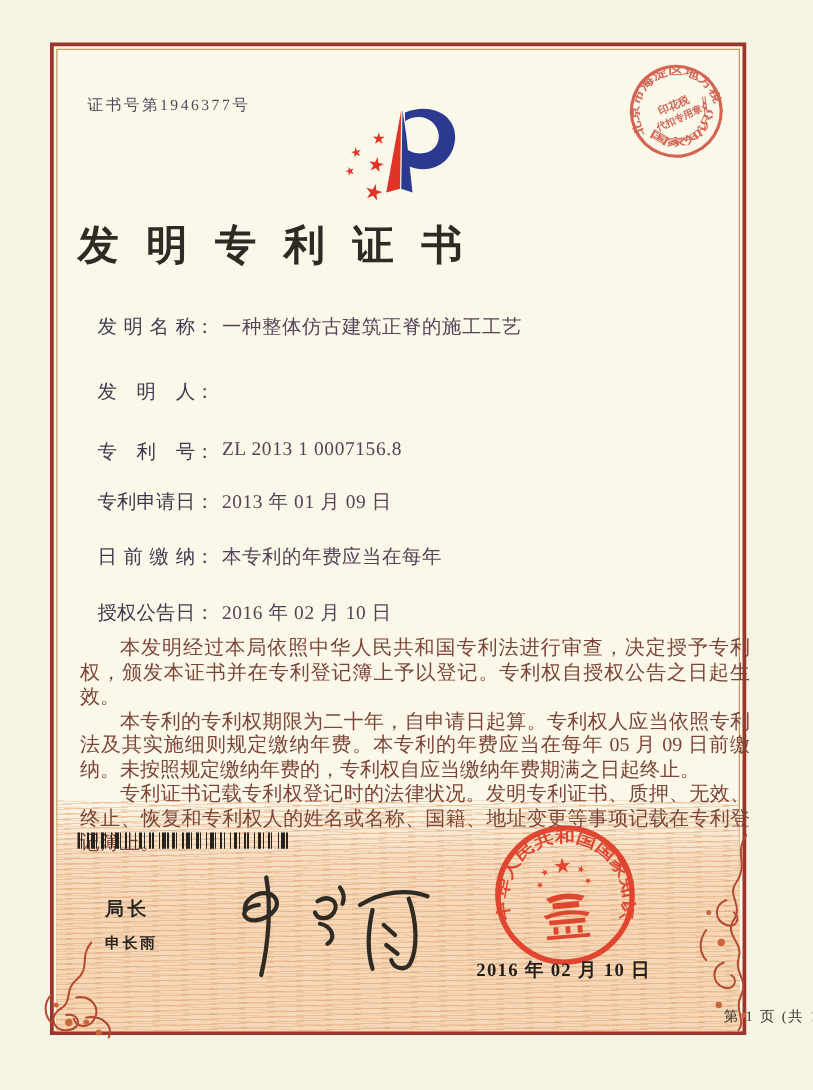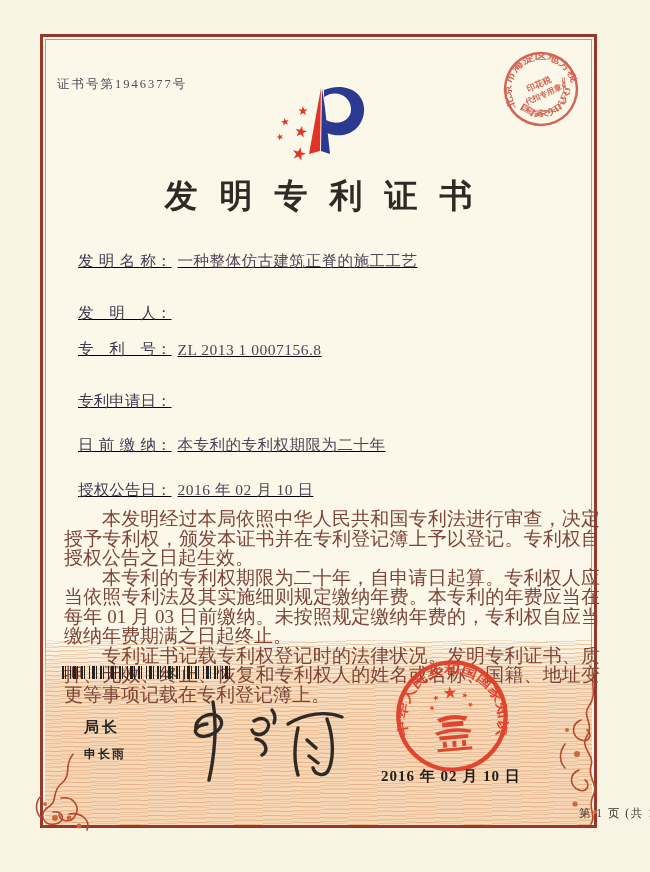--- a/index.html
+++ b/index.html
@@ -24,42 +24,42 @@
   .guilloche{
     position:absolute;left:45px;top:640px;width:547px;height:185px;
     background:
       repeating-linear-gradient(178deg, rgba(0,0,0,0) 0 3px, rgba(206,130,74,.30) 3px 4px),
       repeating-linear-gradient(182.5deg, rgba(0,0,0,0) 0 4px, rgba(228,160,104,.28) 4px 5px),
       linear-gradient(180deg, rgba(247,217,186,0) 0, rgba(247,217,186,.85) 45px, #f6d8b8 90px);
   }
 
   
   .cert-number{
-    position:absolute;left:57px;top:76px;
+    position:absolute;left:70px;top:76px;
     font-size:12.5px;letter-spacing:2px;color:#4c4c58;
   }
   .title{
     position:absolute;left:40px;top:174px;width:557px;
-    text-align:center;font-size:33px;font-weight:700;color:#2e2a26;
+    font-size:33px;font-weight:700;color:#2e2a26;
     letter-spacing:22px;text-indent:22px;
   }
-  .field-row{position:absolute;left:78px;display:flex;align-items:center;text-decoration:underline;}
+  .field-row{position:absolute;left:78px;display:flex;align-items:flex-start;}
   .field-label{
     display:inline-block;width:78px;
     text-align:justify;text-align-last:justify;
     font-size:15.5px;color:#3c3b4e;flex:none;
   }
   .field-sep{font-size:15.5px;color:#3c3b4e;margin-right:6px;}
   .field-value{font-size:15.5px;color:#544457;letter-spacing:.5px;white-space:nowrap;}
-  .row-1{top:251px}.row-2{top:303px}.row-3{top:339px}
+  .row-1{top:251px}.row-2{top:303px}.row-3{top:351px}
   .row-4{top:391px}.row-5{top:435px}.row-6{top:480px}
 
   .body-text{
     position:absolute;left:64px;top:509px;width:536px;
-    font-size:19px;line-height:19.5px;color:#7d4537;
+    font-size:16px;line-height:19.5px;color:#7d4537;
     text-align:justify;
   }
   .body-text p{margin:0;text-indent:2em;}
 
   .barcode{
     position:absolute;left:62px;top:666px;width:170px;height:13px;
     background:repeating-linear-gradient(90deg,
       #26221d 0 2px, transparent 2px 3px,
       #26221d 3px 4px, transparent 4px 8px,
       #26221d 8px 9px, transparent 9px 11px,
@@ -181,35 +181,36 @@
       <span class="field-sep">：</span>
   </div>
   <div class="field-row row-3">
     <span class="field-label">专利号</span>
       <span class="field-sep">：</span>
       <span class="field-value">ZL 2013 1 0007156.8</span>
   </div>
   <div class="field-row row-4">
     <span class="field-label">专利申请日</span>
       <span class="field-sep">：</span>
+      <span class="field-value">2013 年 01 月 09 日</span>
   </div>
   <div class="field-row row-5">
     <span class="field-label">日前缴纳</span>
       <span class="field-sep">：</span>
-      <span class="field-value">本专利的专利权期限为二十年</span>
+      <span class="field-value">本专利的年费应当在每年</span>
   </div>
   <div class="field-row row-6">
     <span class="field-label">授权公告日</span>
       <span class="field-sep">：</span>
       <span class="field-value">2016 年 02 月 10 日</span>
   </div>
 
   <div class="body-text">
     <p>本发明经过本局依照中华人民共和国专利法进行审查，决定授予专利权，颁发本证书并在专利登记簿上予以登记。专利权自授权公告之日起生效。</p>
-    <p>本专利的专利权期限为二十年，自申请日起算。专利权人应当依照专利法及其实施细则规定缴纳年费。本专利的年费应当在每年 01 月 03 日前缴纳。未按照规定缴纳年费的，专利权自应当缴纳年费期满之日起终止。</p>
+    <p>本专利的专利权期限为二十年，自申请日起算。专利权人应当依照专利法及其实施细则规定缴纳年费。本专利的年费应当在每年 05 月 09 日前缴纳。未按照规定缴纳年费的，专利权自应当缴纳年费期满之日起终止。</p>
     <p>专利证书记载专利权登记时的法律状况。发明专利证书、质押、无效、终止、恢复和专利权人的姓名或名称、国籍、地址变更等事项记载在专利登记簿上。</p>
   </div>
 
   <div class="barcode"></div>
 
   <div class="signoff-role">局长</div>
   <div class="signoff-name">申长雨</div>
 
   <svg class="signature" width="172" height="88" viewBox="0 0 172 88">
     <g fill="none" stroke="#2e2a24" stroke-width="3.4" stroke-linecap="round">

